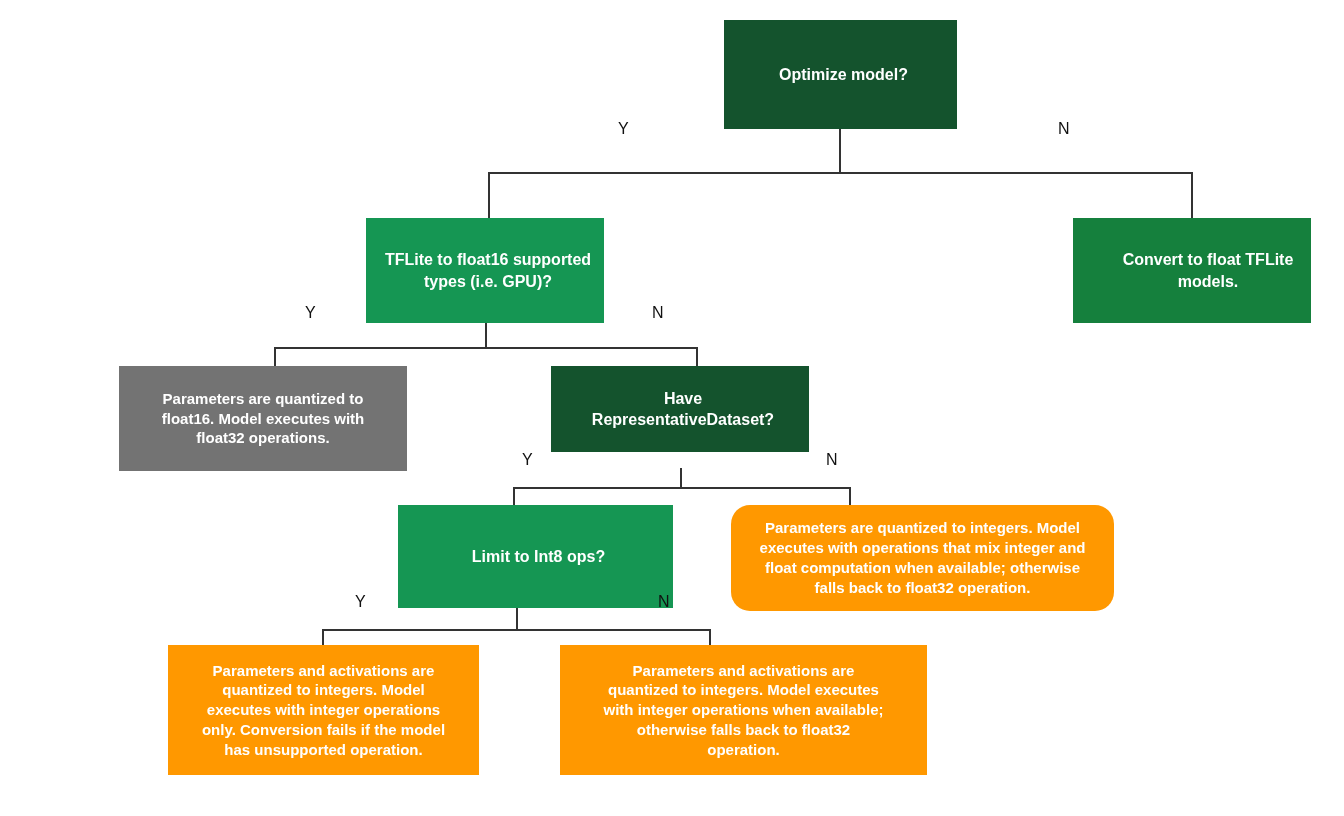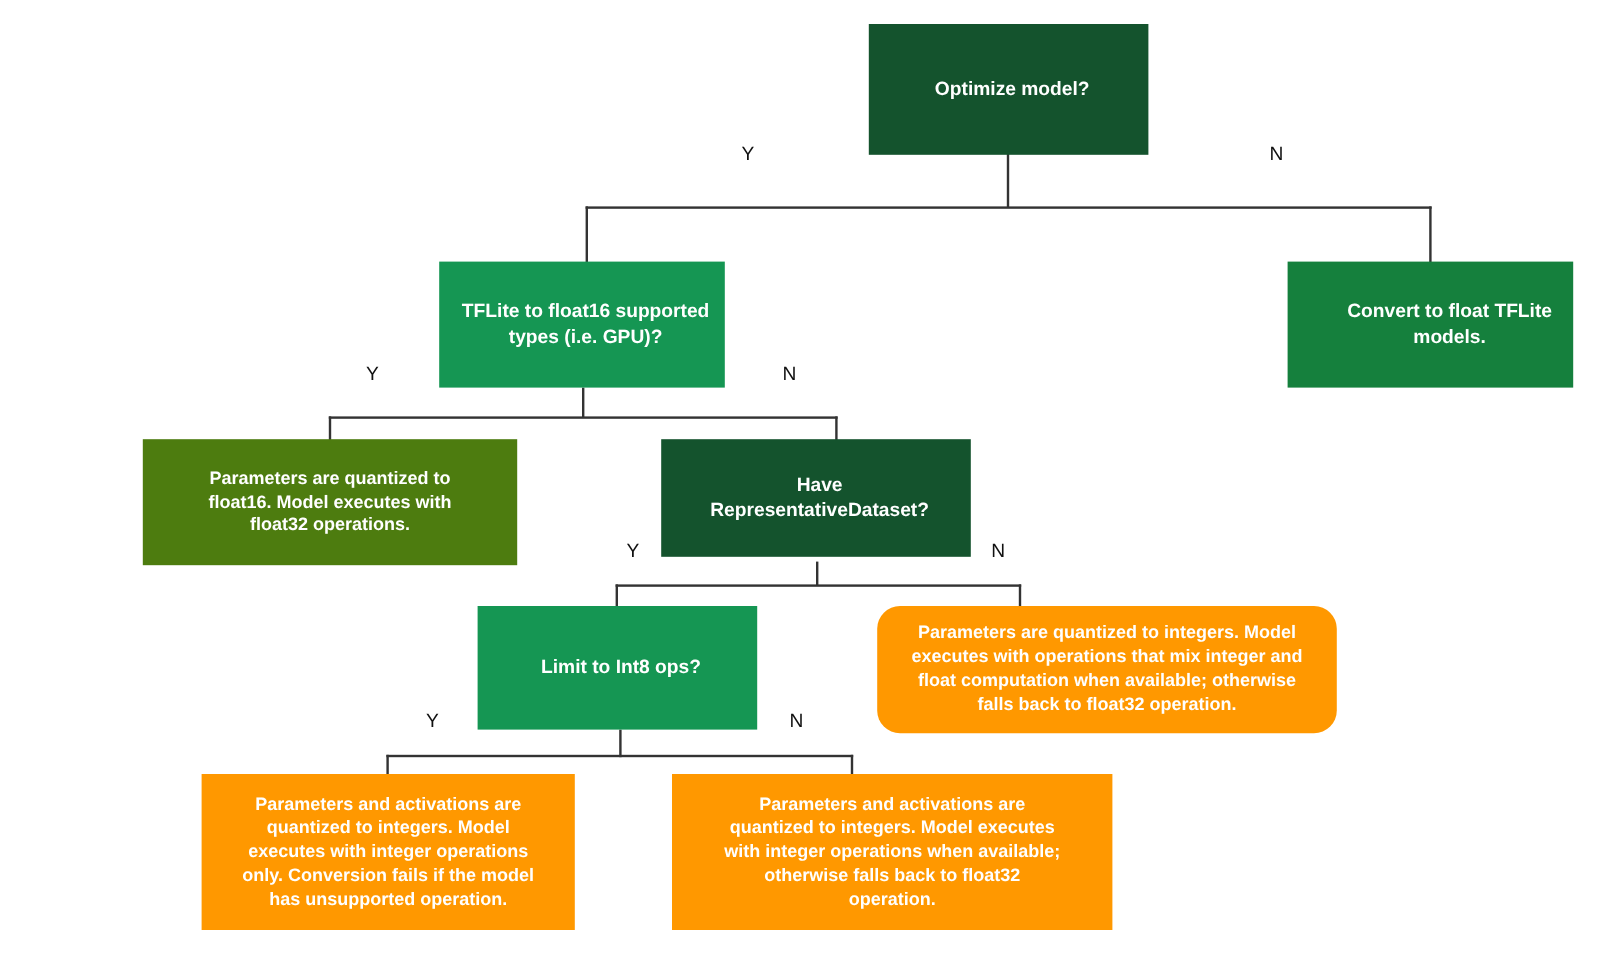--- a/index.html
+++ b/index.html
@@ -85,30 +85,30 @@
         <span class="node-text">Optimize model?</span>
       </div>
       <div class="node n-decision" style="left: 366px; top: 218px; width: 238px; height: 105px; background: rgb(21, 150, 83); font-size: 16px; color: rgb(255, 255, 255);">
         <span class="node-text">TFLite to float16 supported
 types (i.e. GPU)?</span>
       </div>
       <div class="node n-terminal" style="left: 1073px; top: 218px; width: 238px; height: 105px; background: rgb(21, 128, 61); font-size: 16px; color: rgb(255, 255, 255); padding-left: 40px;">
         <span class="node-text">Convert to float TFLite
 models.</span>
       </div>
-      <div class="node n-leaf" style="left: 119px; top: 366px; width: 312px; height: 105px; background: #4d7c0f; font-size: 15px; color: rgb(255, 255, 255);">
+      <div class="node n-leaf" style="left: 119px; top: 366px; width: 288px; height: 105px; background: #737373; font-size: 15px; color: rgb(255, 255, 255);">
         <span class="node-text">Parameters are quantized to
 float16. Model executes with
 float32 operations.</span>
       </div>
-      <div class="node n-decision" style="left: 551px; top: 366px; width: 258px; height: 98px; background: rgb(20, 83, 45); font-size: 16px; color: rgb(255, 255, 255);">
+      <div class="node n-decision" style="left: 551px; top: 366px; width: 258px; height: 86px; background: rgb(20, 83, 45); font-size: 16px; color: rgb(255, 255, 255);">
         <span class="node-text">Have
 RepresentativeDataset?</span>
       </div>
-      <div class="node n-decision" style="left: 398px; top: 505px; width: 233px; height: 103px; background: rgb(21, 150, 83); font-size: 16px; color: rgb(255, 255, 255);">
+      <div class="node n-decision" style="left: 398px; top: 505px; width: 275px; height: 103px; background: rgb(21, 150, 83); font-size: 16px; color: rgb(255, 255, 255);">
         <span class="node-text">Limit to Int8 ops?</span>
       </div>
       <div class="node n-leaf" style="left: 731px; top: 505px; width: 383px; height: 106px; background: rgb(255, 152, 0); font-size: 15px; color: rgb(255, 255, 255); border-radius: 19px;">
         <span class="node-text">Parameters are quantized to integers. Model
 executes with operations that mix integer and
 float computation when available; otherwise
 falls back to float32 operation.</span>
       </div>
       <div class="node n-leaf" style="left: 168px; top: 645px; width: 311px; height: 130px; background: rgb(255, 152, 0); font-size: 15px; color: rgb(255, 255, 255);">
         <span class="node-text">Parameters and activations are

